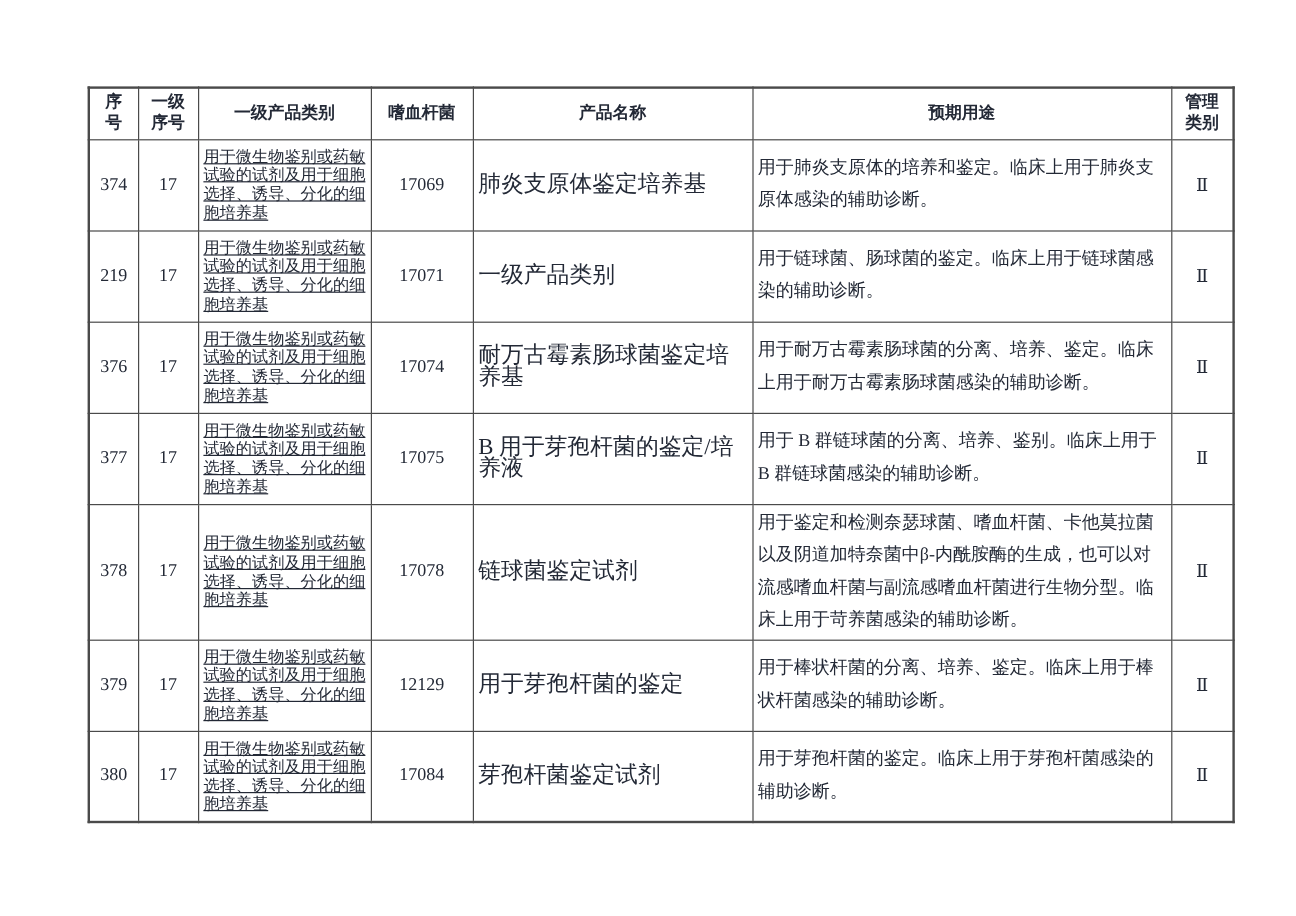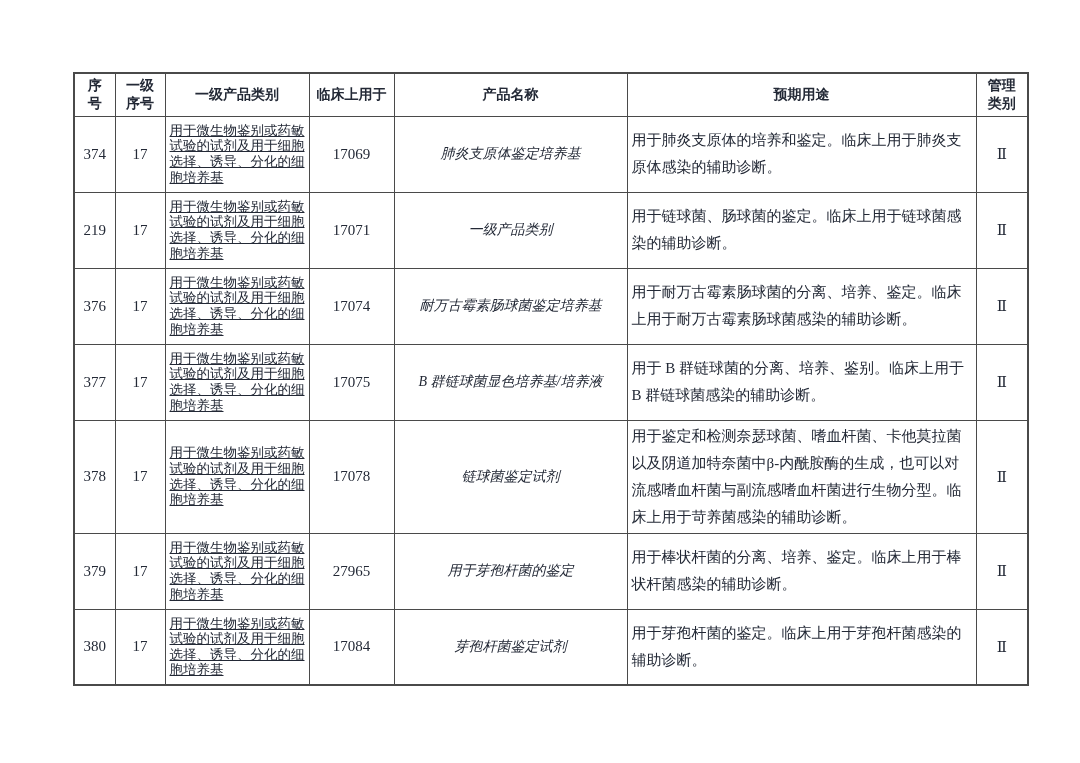--- a/index.html
+++ b/index.html
@@ -48,25 +48,24 @@
   }
   td.c-cat {
     font-size: 13.5px;
     line-height: 15.6px;
     padding-left: 6px;
     padding-right: 3px;
     text-align: left;
     text-decoration: underline;
   }
   td.c-name {
-    font-size: 14px;
+    font-size: 19px;
     line-height: 18px;
     padding-left: 8px;
-    text-align: center;
-    font-style: italic;
+    text-align: left;
   }
   td.c-use {
     font-size: 15px;
     line-height: 27px;
     padding-left: 7px;
     padding-right: 4px;
     text-align: left;
   }
   td.c-class {
     text-align: center;
@@ -87,21 +86,21 @@
       <col style="width:349px">
       <col style="width:52px">
     </colgroup>
     <thead>
       <tr>
         <th>序
 号</th>
         <th>一级
 序号</th>
         <th>一级产品类别</th>
-        <th>临床上用于</th>
+        <th>嗜血杆菌</th>
         <th>产品名称</th>
         <th>预期用途</th>
         <th>管理
 类别</th>
       </tr>
     </thead>
     <tbody>
       <tr>
         <td class="c-center">374</td>
         <td class="c-center">17</td>
@@ -127,38 +126,38 @@
         <td class="c-center">17074</td>
         <td class="c-name">耐万古霉素肠球菌鉴定培养基</td>
         <td class="c-use">用于耐万古霉素肠球菌的分离、培养、鉴定。临床上用于耐万古霉素肠球菌感染的辅助诊断。</td>
         <td class="c-class">Ⅱ</td>
       </tr>
       <tr>
         <td class="c-center">377</td>
         <td class="c-center">17</td>
         <td class="c-cat">用于微生物鉴别或药敏试验的试剂及用于细胞选择、诱导、分化的细胞培养基</td>
         <td class="c-center">17075</td>
-        <td class="c-name">B 群链球菌显色培养基/培养液</td>
+        <td class="c-name">B 用于芽孢杆菌的鉴定/培养液</td>
         <td class="c-use">用于 B 群链球菌的分离、培养、鉴别。临床上用于 B 群链球菌感染的辅助诊断。</td>
         <td class="c-class">Ⅱ</td>
       </tr>
       <tr class="tall">
         <td class="c-center">378</td>
         <td class="c-center">17</td>
         <td class="c-cat">用于微生物鉴别或药敏试验的试剂及用于细胞选择、诱导、分化的细胞培养基</td>
         <td class="c-center">17078</td>
         <td class="c-name">链球菌鉴定试剂</td>
         <td class="c-use">用于鉴定和检测奈瑟球菌、嗜血杆菌、卡他莫拉菌以及阴道加特奈菌中β-内酰胺酶的生成，也可以对流感嗜血杆菌与副流感嗜血杆菌进行生物分型。临床上用于苛养菌感染的辅助诊断。</td>
         <td class="c-class">Ⅱ</td>
       </tr>
       <tr>
         <td class="c-center">379</td>
         <td class="c-center">17</td>
         <td class="c-cat">用于微生物鉴别或药敏试验的试剂及用于细胞选择、诱导、分化的细胞培养基</td>
-        <td class="c-center">27965</td>
+        <td class="c-center">12129</td>
         <td class="c-name">用于芽孢杆菌的鉴定</td>
         <td class="c-use">用于棒状杆菌的分离、培养、鉴定。临床上用于棒状杆菌感染的辅助诊断。</td>
         <td class="c-class">Ⅱ</td>
       </tr>
       <tr>
         <td class="c-center">380</td>
         <td class="c-center">17</td>
         <td class="c-cat">用于微生物鉴别或药敏试验的试剂及用于细胞选择、诱导、分化的细胞培养基</td>
         <td class="c-center">17084</td>
         <td class="c-name">芽孢杆菌鉴定试剂</td>

